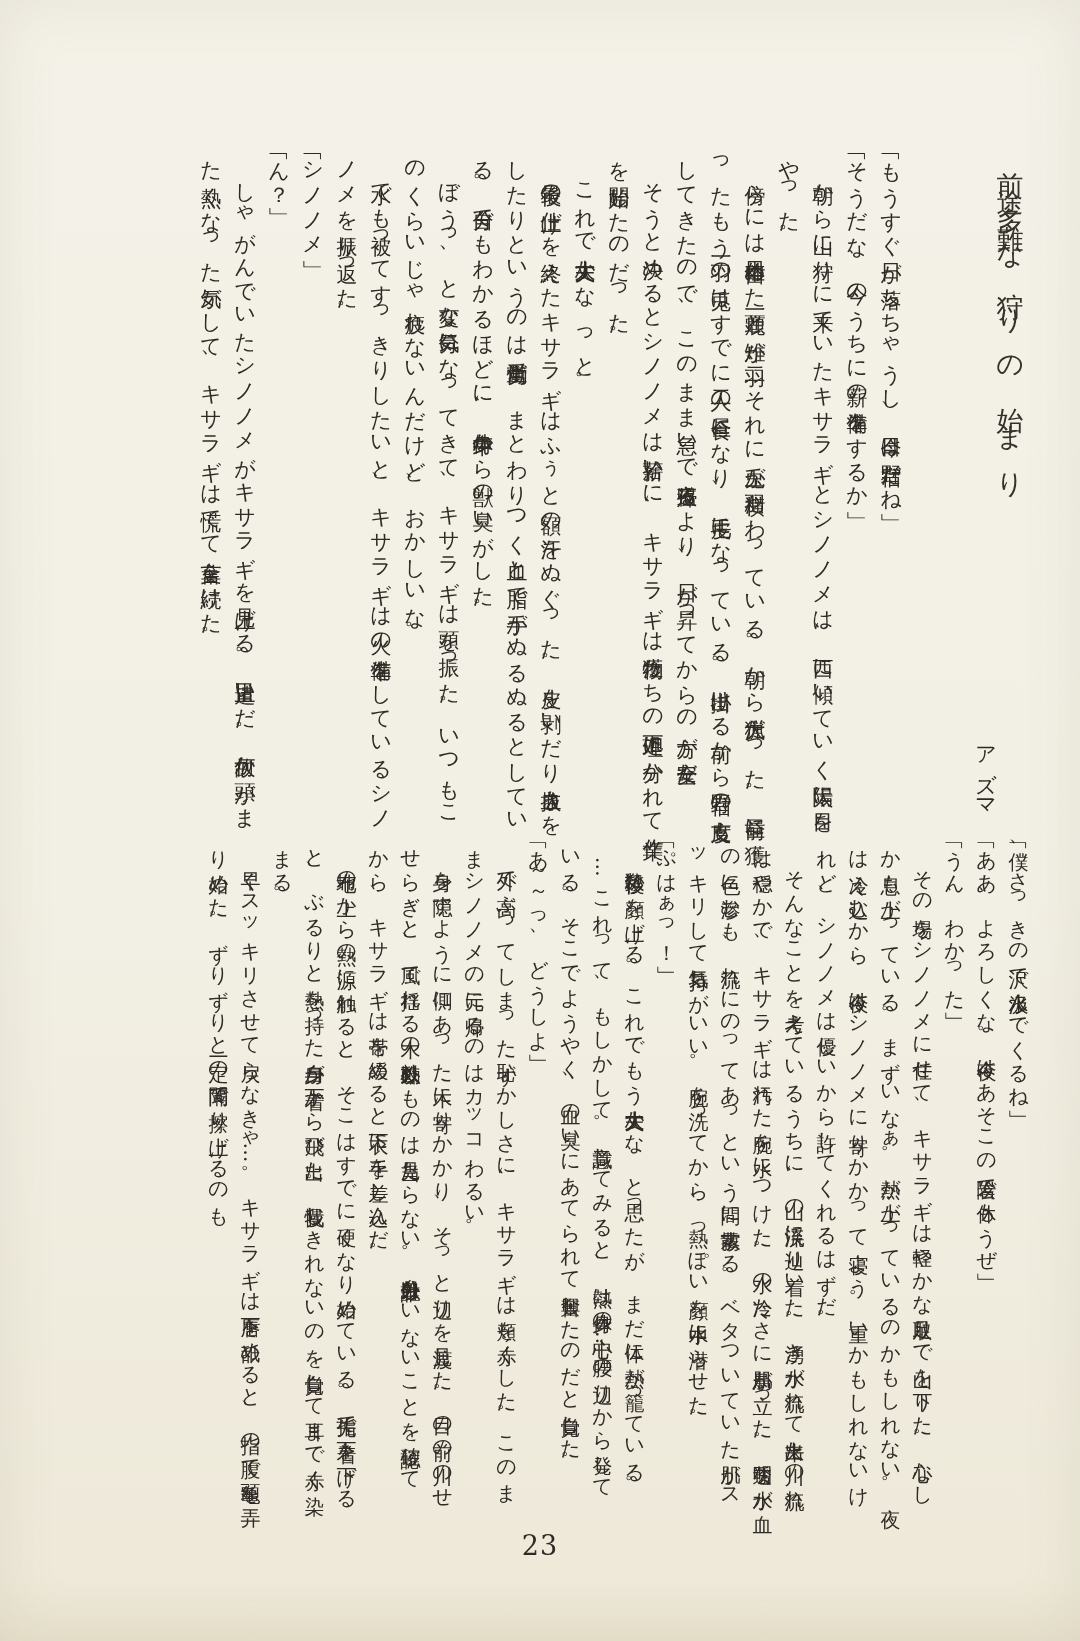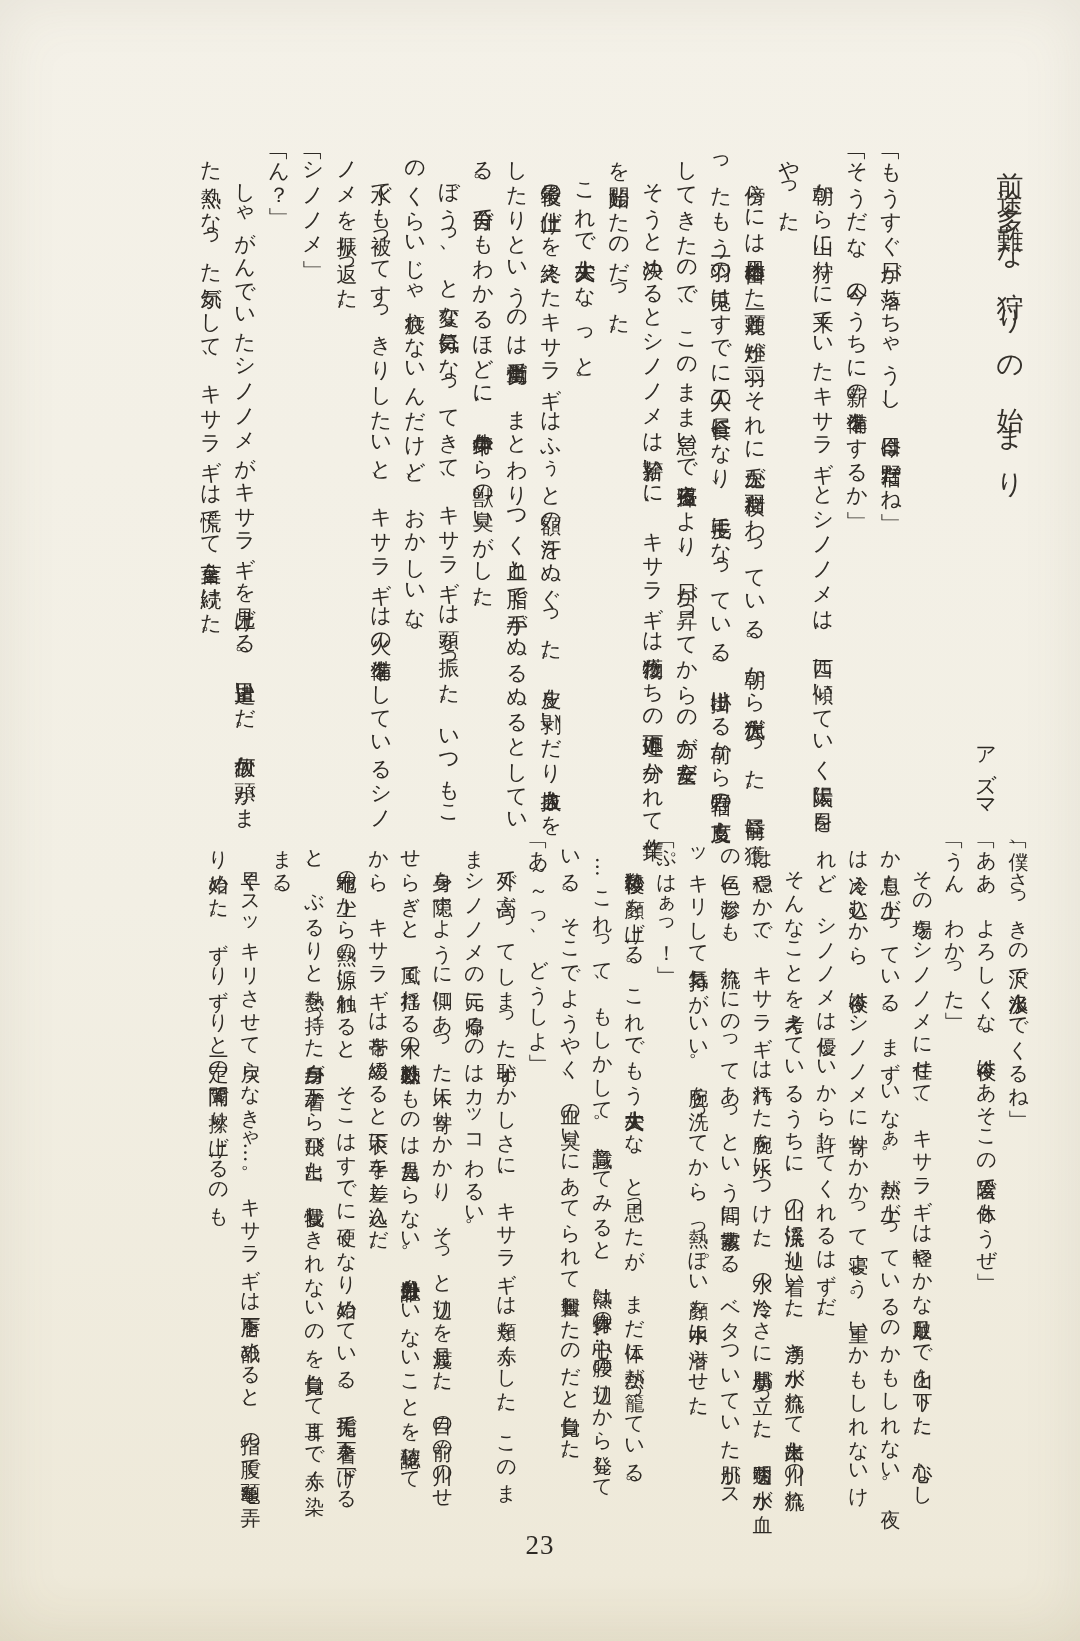--- a/index.html
+++ b/index.html
@@ -68,21 +68,20 @@
   }
   .page-number {
     position: absolute;
     bottom: 80px;
     left: 0;
     right: 0;
     text-align: center;
     font-size: 27px;
     letter-spacing: 1px;
     color: #2e2a25;
-    font-family: Liberation Serif, serif;
   }
 </style>
 </head>
 <body>
 
 <div class="page">
 
   <div class="chapter-title vert">前途多難な狩りの始まり</div>
 
   <div class="author-name vert">アズマ</div>

